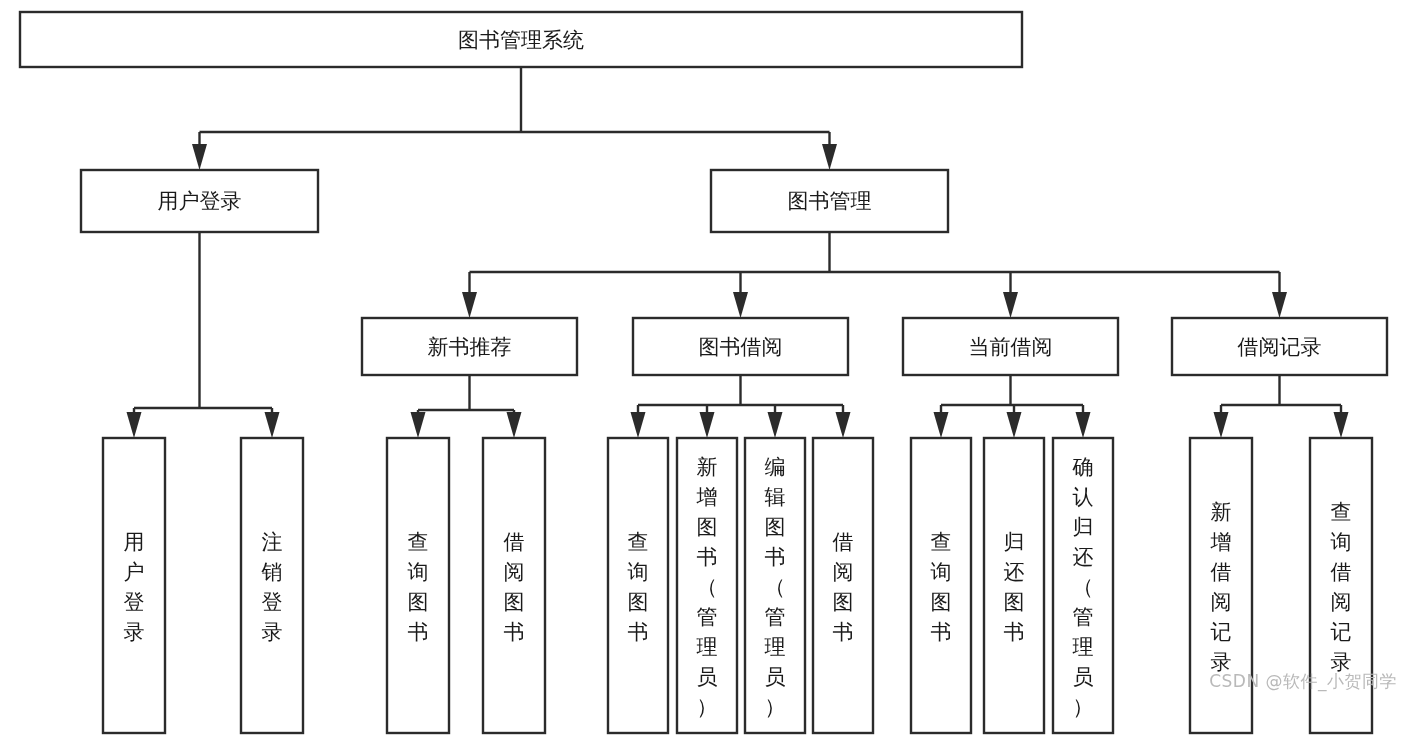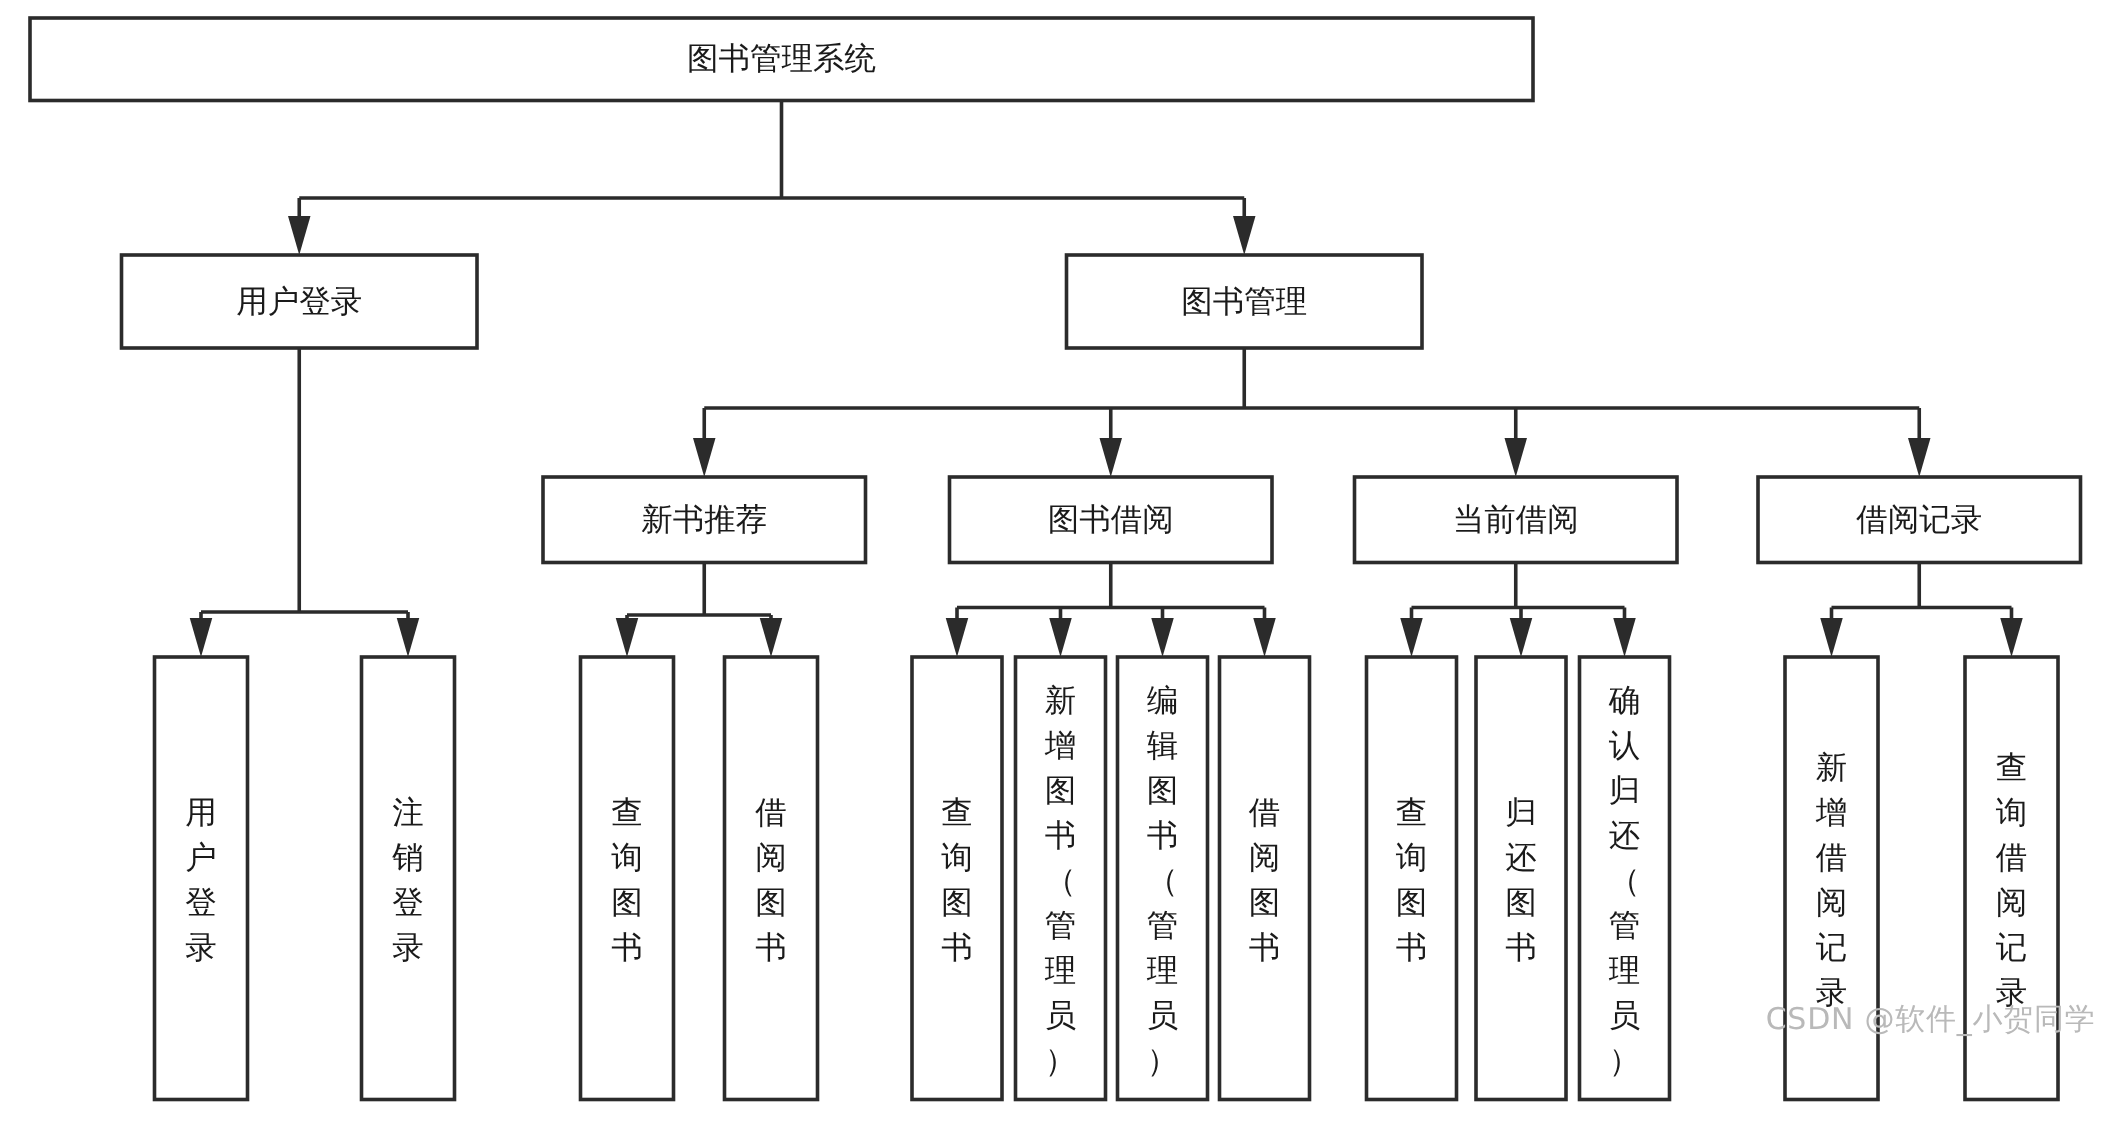--- a/index.html
+++ b/index.html
@@ -54,21 +54,21 @@
     font-family: "DejaVu Sans", "Liberation Sans", sans-serif;
     font-size: 21px;
     fill: #1a1a1a;
     text-anchor: middle;
   }
   .watermark-text {
     position: absolute;
     right: 8px;
     bottom: 6px;
     font-family: "DejaVu Sans", "Liberation Sans", sans-serif;
-    font-size: 20px;
+    font-size: 17px;
     color: #b9b9b9;
     letter-spacing: 0.5px;
     white-space: nowrap;
     user-select: none;
   }
 </style>
 </head>
 <body>
 
 <div id="diagram-root">

